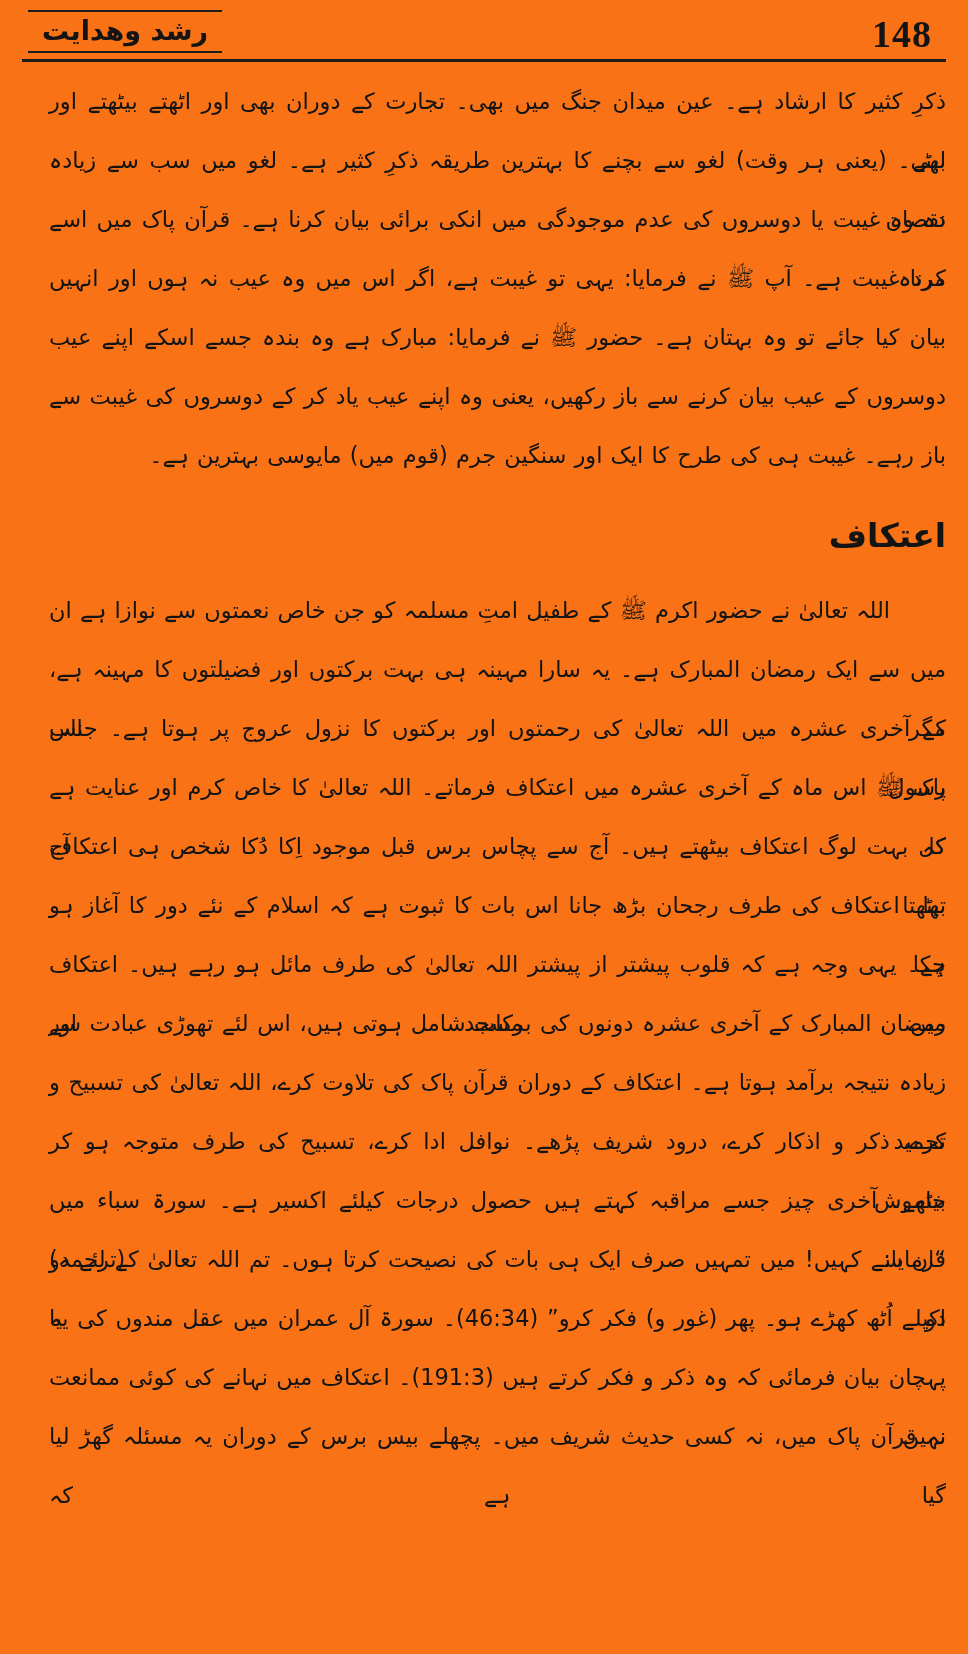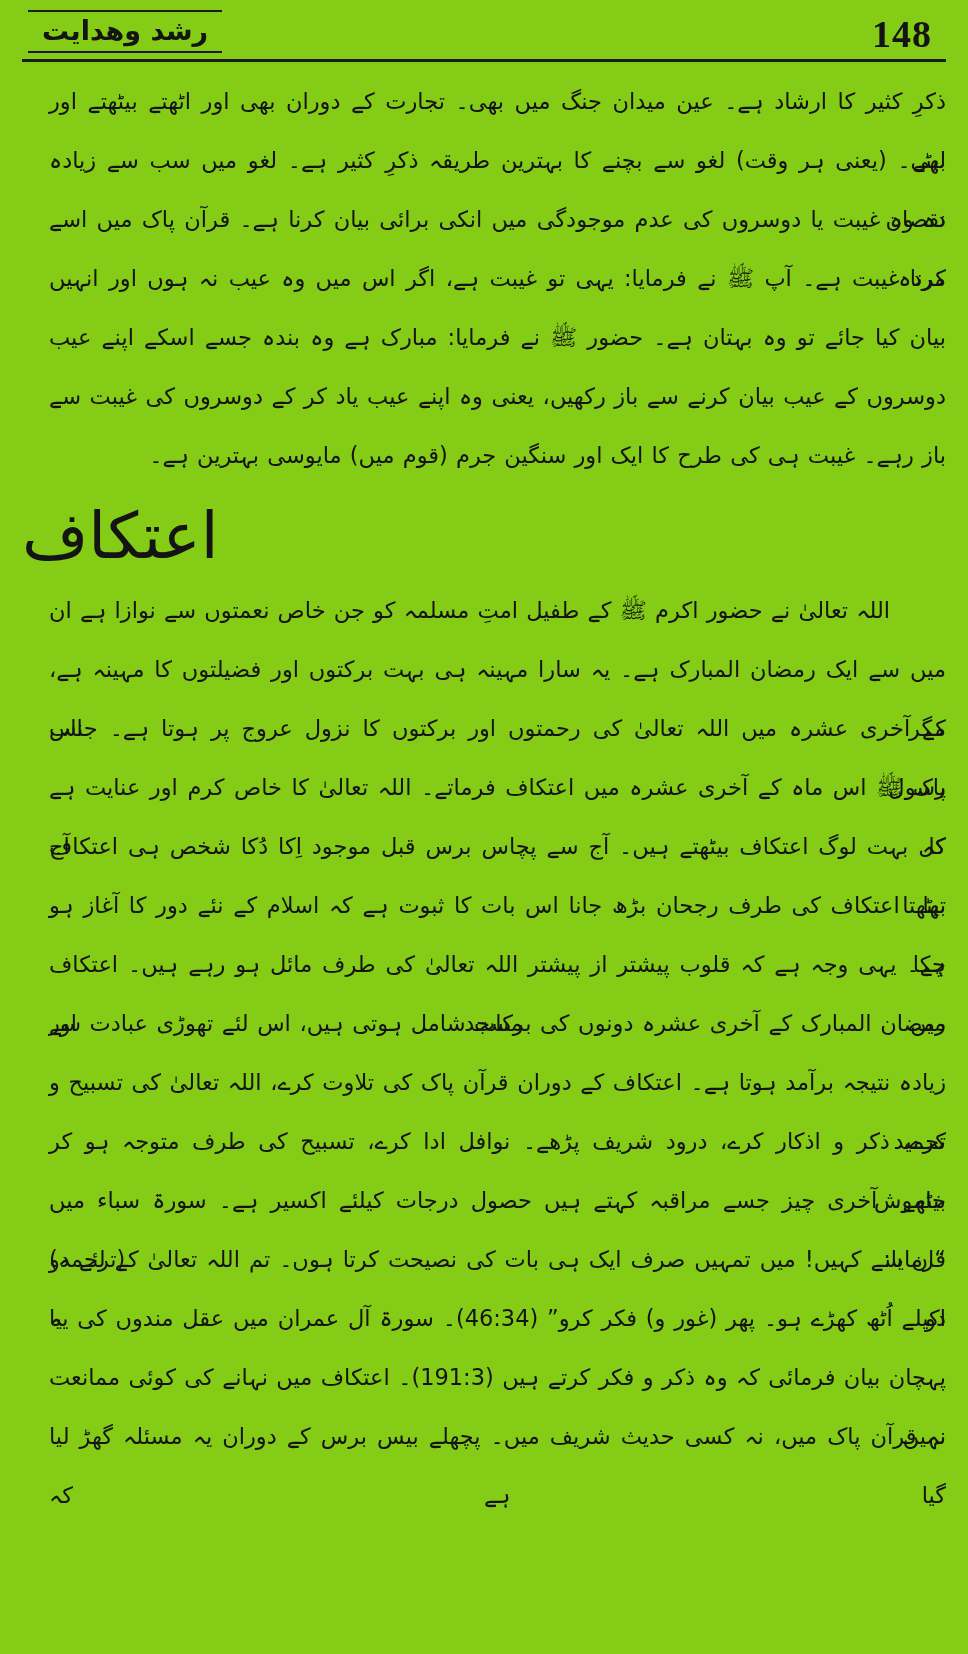--- a/index.html
+++ b/index.html
@@ -6,21 +6,21 @@
     margin: 0;
     padding: 0;
     background: #cfccc6;
   }
   .page {
     position: relative;
     width: 968px;
     height: 1654px;
     margin: 0 auto;
     box-sizing: border-box;
-    background: #84cc16;
+    background: #f97316;
     color: #141414;
     direction: rtl;
     padding: 6px 22px 0 22px;
     overflow: hidden;
     font-family: "DejaVu Sans", sans-serif;
   }
   .page-header {
     direction: ltr;
     display: flex;
     justify-content: space-between;
@@ -60,23 +60,23 @@
     margin-left: 27px;
   }
   .endshort .line:last-child {
     text-align-last: right;
   }
   .indent-first .line:first-child {
     padding-right: 56px;
   }
   .section-heading {
     margin: 16px 0 10px 0;
-    text-align: left;
-    font-size: 64px;
-    font-weight: normal;
+    text-align: right;
+    font-size: 33px;
+    font-weight: bold;
     line-height: 70px;
   }
 </style>
 </head>
 <body>
 
 <div class="page">
 
   <header class="page-header">
     <div class="running-head">رشد وهدایت</div>

